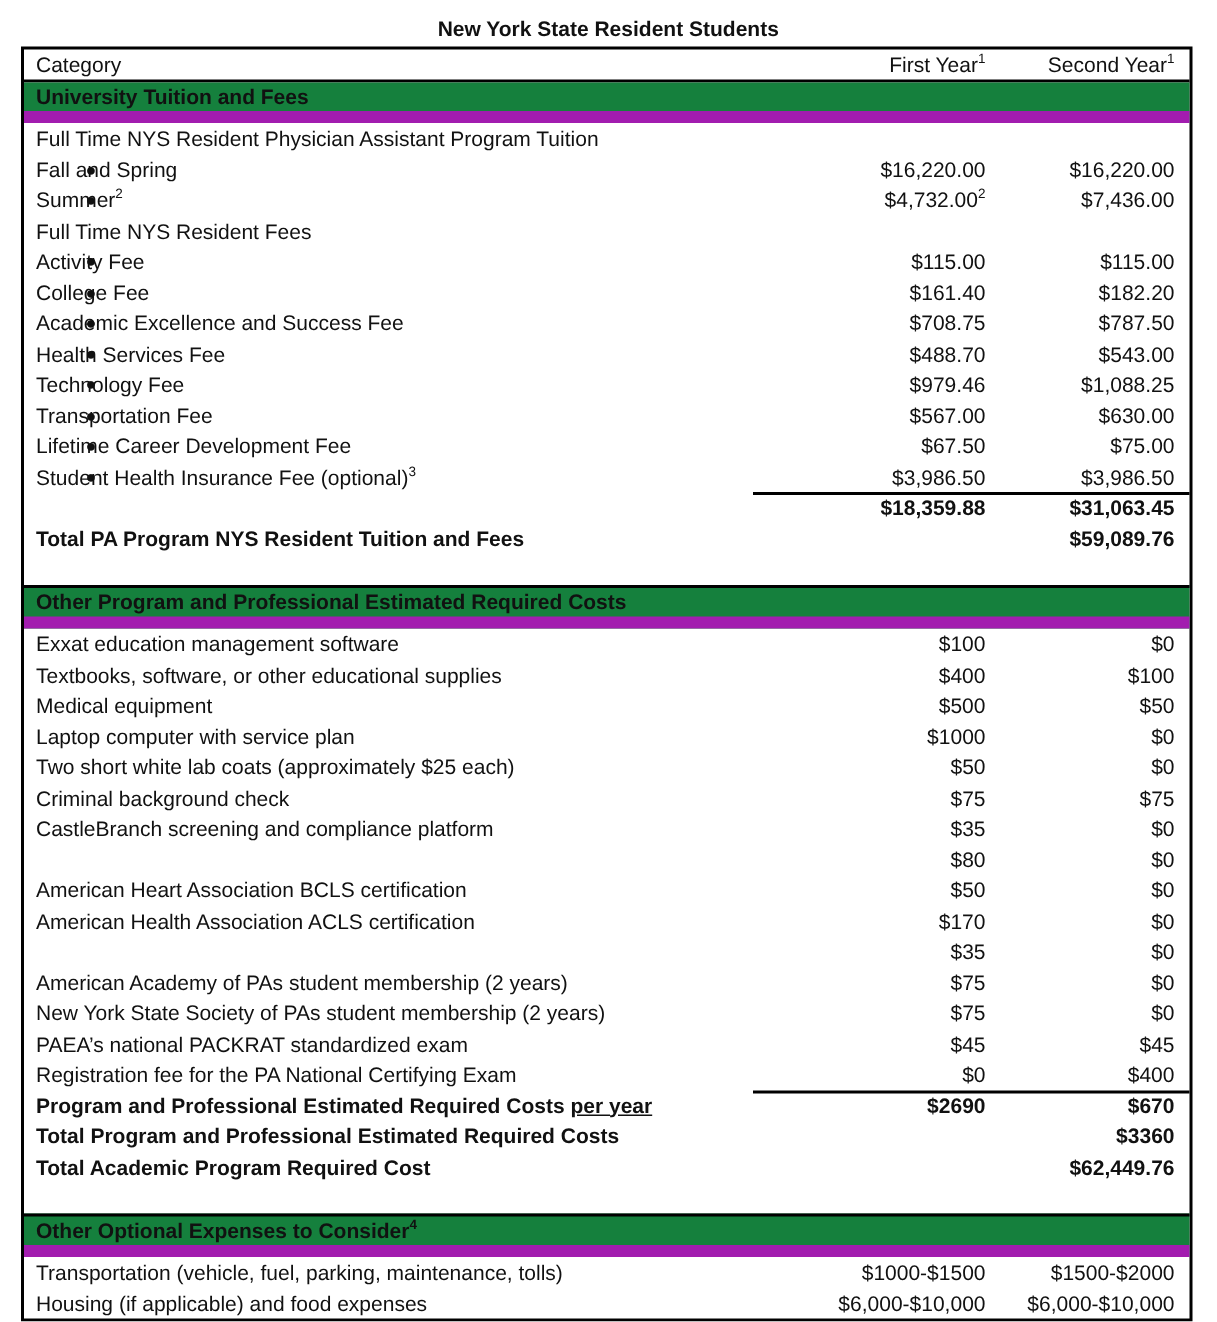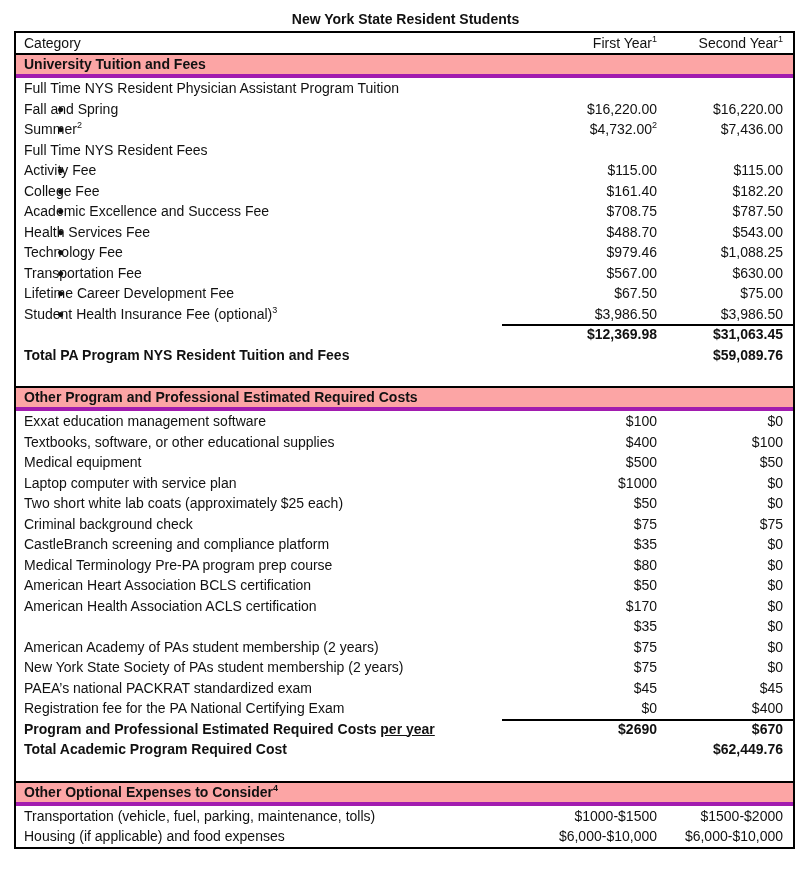--- a/index.html
+++ b/index.html
@@ -5,21 +5,21 @@
   html, body { margin: 0; padding: 0; background: #ffffff; }
   body { width: 811px; height: 881px; position: relative; font-family: "Liberation Sans", "DejaVu Sans", sans-serif; color: #111; }
   .title { position: absolute; top: 10px; left: 0; width: 811px; text-align: center; font-weight: bold; font-size: 14px; line-height: 18px; }
   .tbl { position: absolute; left: 14px; top: 31px; width: 781px; border: 2px solid #000; box-sizing: border-box; }
   .row { position: relative; height: 20.5px; font-size: 14px; line-height: 20.5px; white-space: nowrap; }
   .row .lab { position: absolute; left: 8px; top: 0; }
   .row .dot { position: absolute; left: 41px; top: 0; font-size: 12px; }
   .row .c1 { position: absolute; right: 136px; top: 0; text-align: right; }
   .row .c2 { position: absolute; right: 10px; top: 0; text-align: right; }
   .hdr-row { border-bottom: 2px solid #000; height: 20px; }
-  .sect { background: #fca5a5; font-weight: bold; border-bottom: 4px solid #a21caf; height: 19px; line-height: 19px; }
+  .sect { background: #15803d; font-weight: bold; border-bottom: 8px solid #a21caf; height: 19px; line-height: 19px; }
   .sect-top { border-top: 2px solid #000; }
   .bold { font-weight: bold; }
   .u { text-decoration: underline; }
   .rule { position: absolute; left: 486px; right: 0; top: 0; border-top: 2px solid #000; }
   .spacer { height: 21px; }
   sup { font-size: 9px; line-height: 0; vertical-align: 6px; }
 </style>
 </head>
 <body>
 
@@ -102,21 +102,21 @@
   </div>
   <div class="row bul">
     <span class="dot">●</span>
     <span class="lab"><span>Student Health Insurance Fee (optional)</span><sup>3</sup></span>
     <span class="c1">$3,986.50</span>
     <span class="c2">$3,986.50</span>
   </div>
 
   <div class="row bold">
     <span class="rule"></span>
-    <span class="c1">$12,369.98</span>
+    <span class="c1">$18,359.88</span>
     <span class="c2">$31,063.45</span>
   </div>
   <div class="row bold">
     <span class="lab">Total PA Program NYS Resident Tuition and Fees</span>
     <span class="c2">$59,089.76</span>
   </div>
   <div class="spacer"></div>
 
   <div class="row sect sect-top">
     <span class="lab">Other Program and Professional Estimated Required Costs</span>
@@ -151,21 +151,20 @@
       <span class="lab">Criminal background check</span>
       <span class="c1">$75</span>
       <span class="c2">$75</span>
     </div>
   <div class="row">
       <span class="lab">CastleBranch screening and compliance platform</span>
       <span class="c1">$35</span>
       <span class="c2">$0</span>
     </div>
   <div class="row">
-      <span class="lab">Medical Terminology Pre-PA program prep course</span>
       <span class="c1">$80</span>
       <span class="c2">$0</span>
     </div>
   <div class="row">
       <span class="lab">American Heart Association BCLS certification</span>
       <span class="c1">$50</span>
       <span class="c2">$0</span>
     </div>
   <div class="row">
       <span class="lab">American Health Association ACLS certification</span>
@@ -197,20 +196,24 @@
       <span class="c2">$400</span>
     </div>
 
   <div class="row bold">
     <span class="rule"></span>
     <span class="lab"><span>Program and Professional Estimated Required Costs </span><span class="u">per year</span></span>
     <span class="c1">$2690</span>
     <span class="c2">$670</span>
   </div>
   <div class="row bold">
+    <span class="lab">Total Program and Professional Estimated Required Costs</span>
+    <span class="c2">$3360</span>
+  </div>
+  <div class="row bold">
     <span class="lab">Total Academic Program Required Cost</span>
     <span class="c2">$62,449.76</span>
   </div>
   <div class="spacer"></div>
 
   <div class="row sect sect-top">
     <span class="lab"><span>Other Optional Expenses to Consider</span><sup>4</sup></span>
   </div>
   <div class="row">
       <span class="lab">Transportation (vehicle, fuel, parking, maintenance, tolls)</span>

